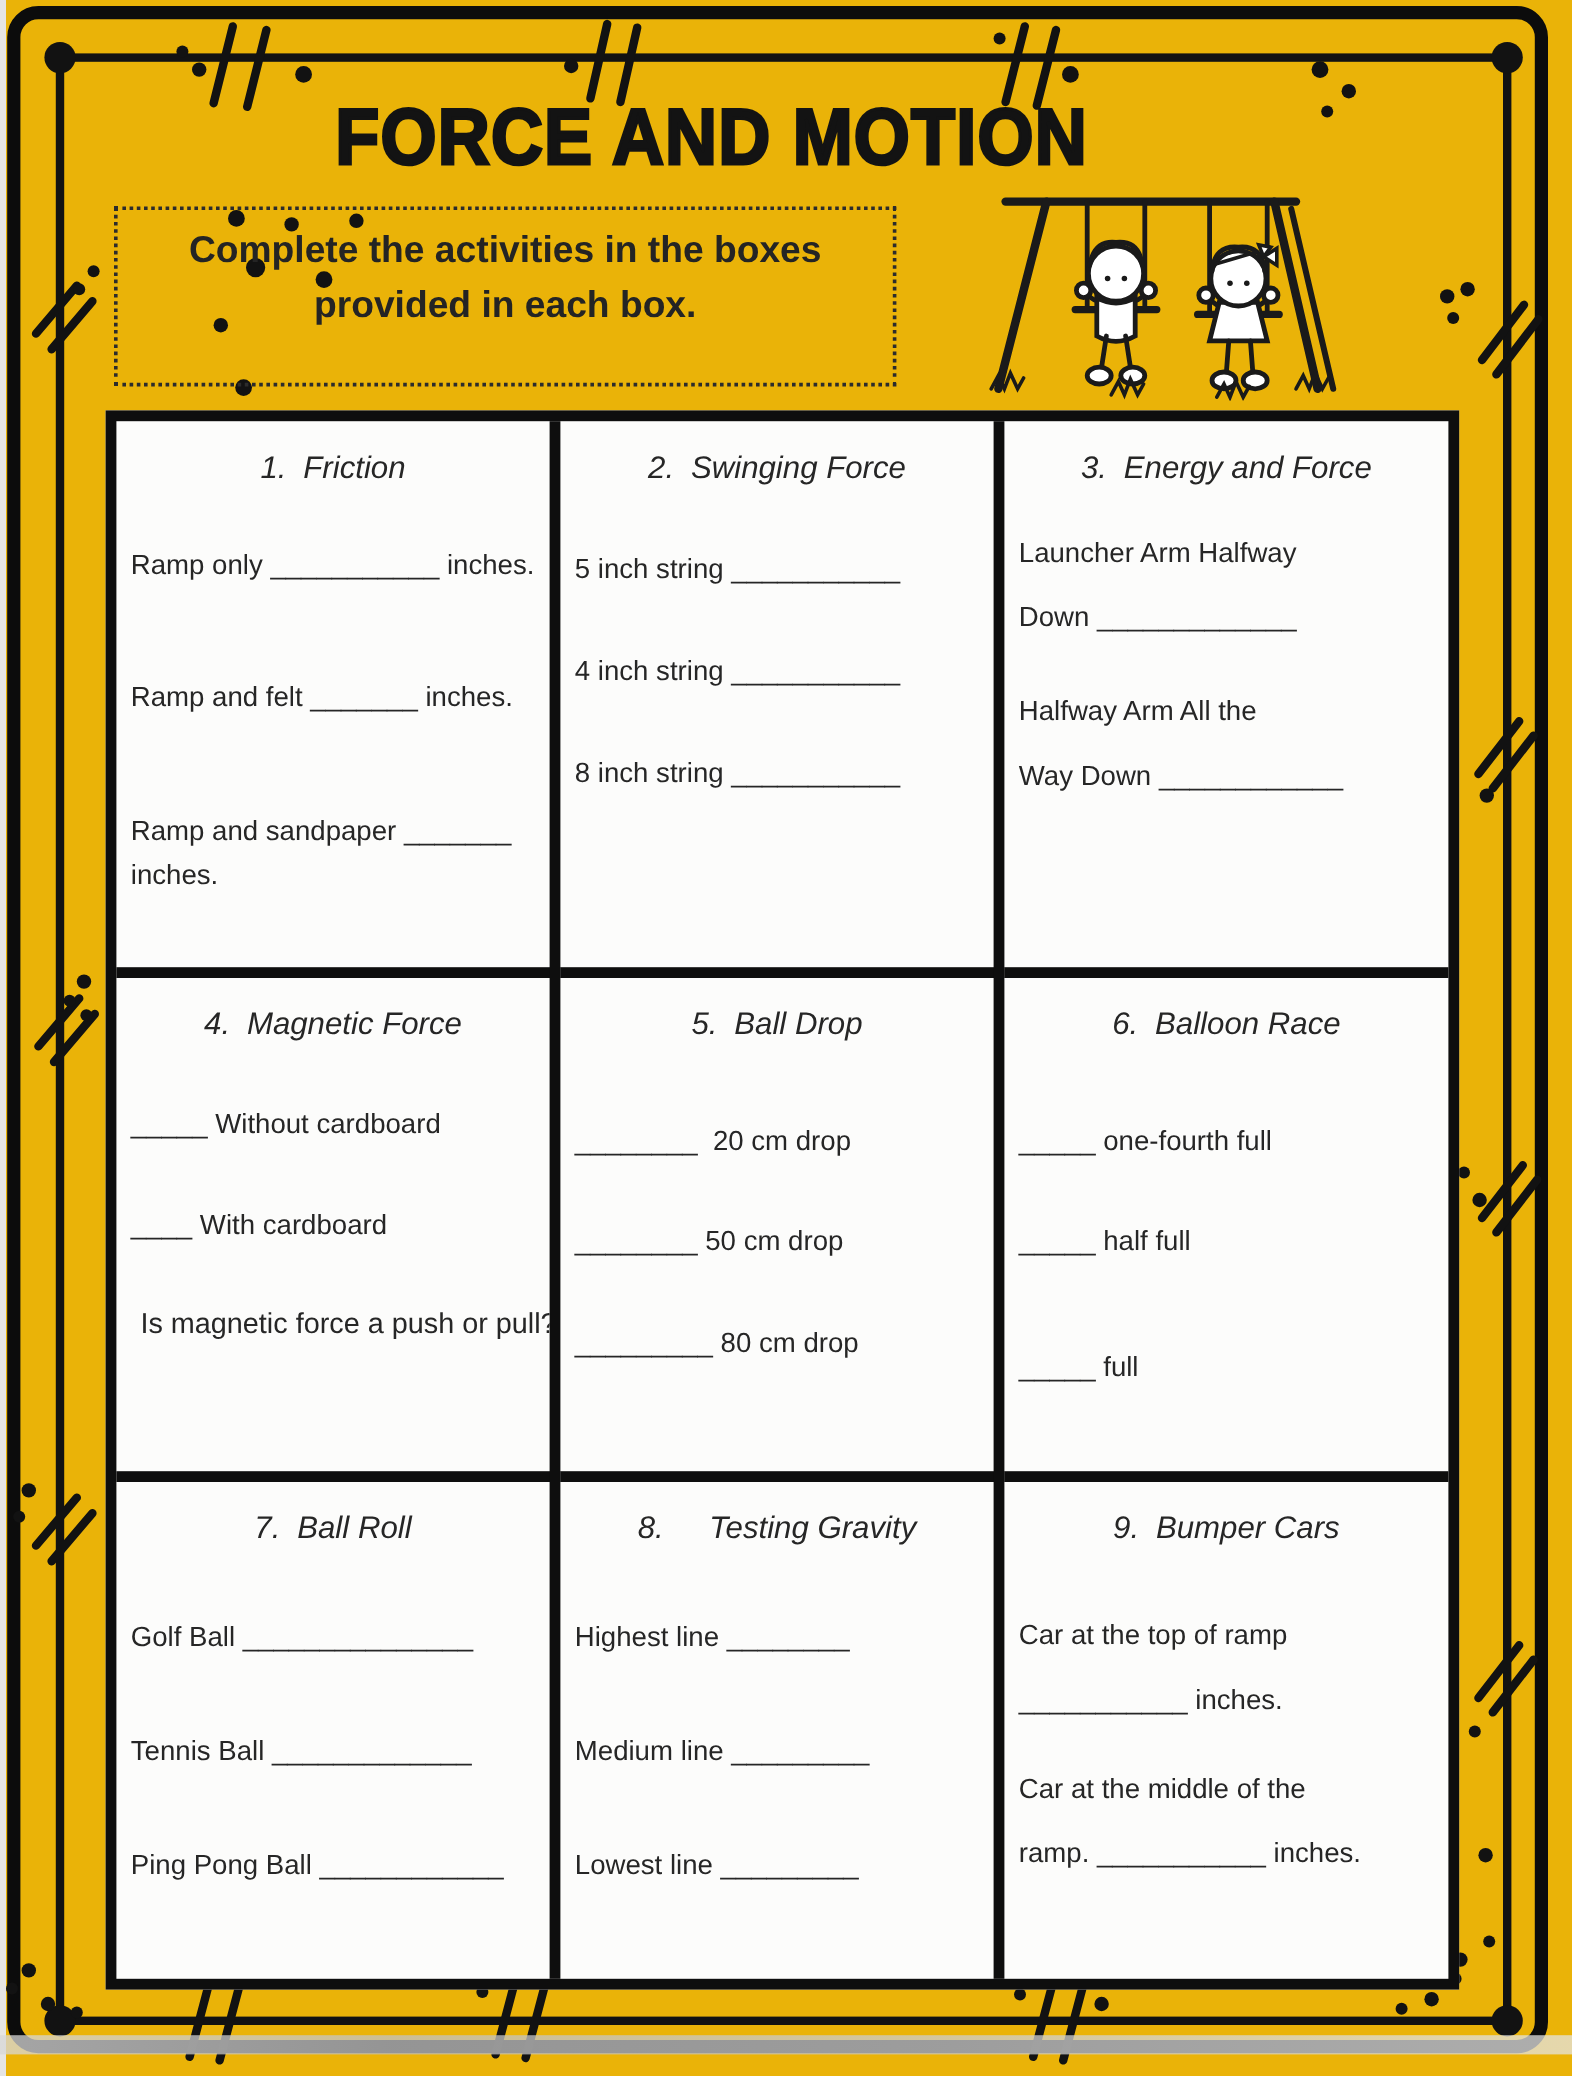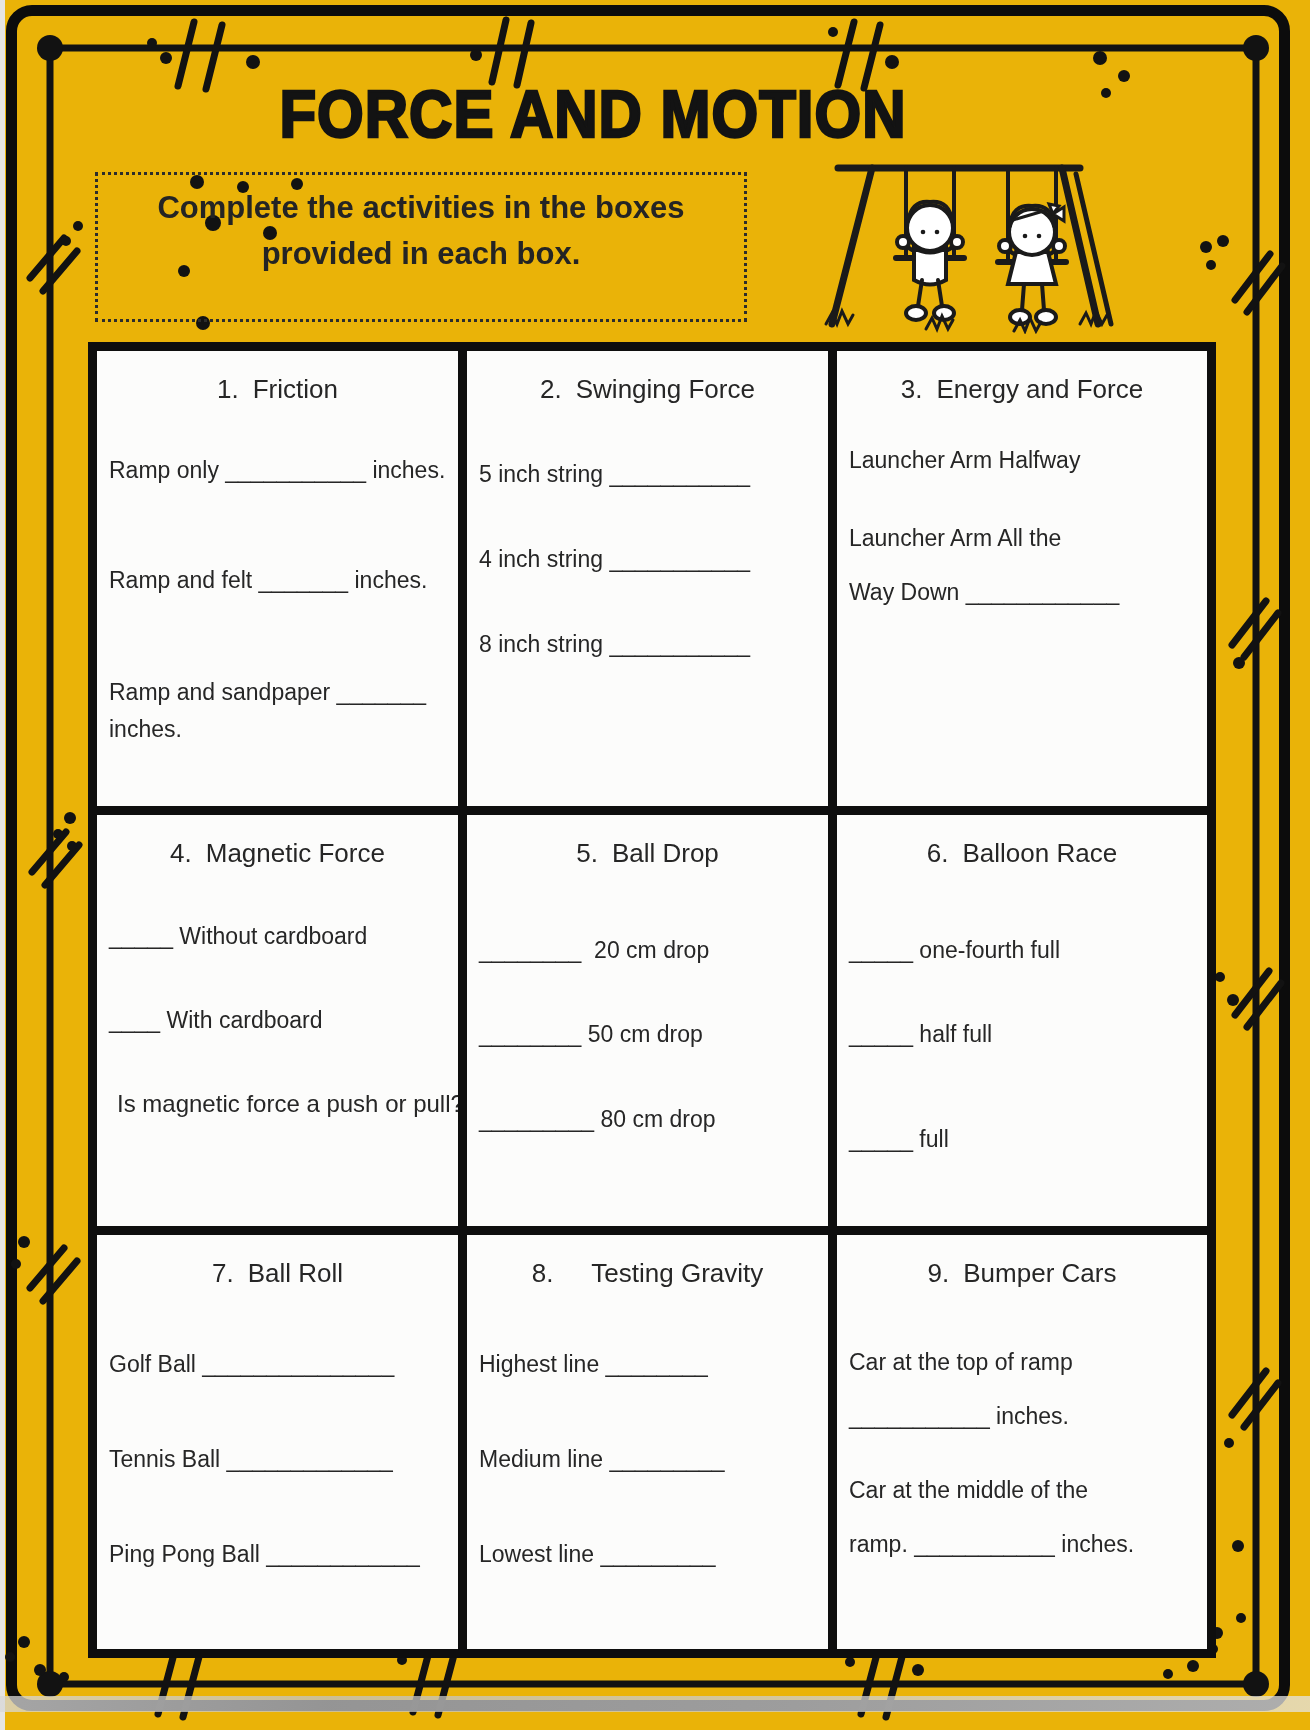--- a/index.html
+++ b/index.html
@@ -36,20 +36,21 @@
   }
   .cell{
     border-right:9px solid #0e0e0e;border-bottom:9px solid #0e0e0e;
     padding:0 12px;overflow:hidden;box-sizing:border-box;
   }
   .cell.last-col{border-right:none;}
   .cell.last-row{border-bottom:none;}
   .cell-title{
     text-align:center;font-size:26px;line-height:34px;color:#262626;margin-top:21px;
     white-space:pre;
+    font-style:italic;
   }
   .num{margin-right:14px;}
   .cell-8 .num{margin-right:38px;}
   .line{
     font-size:23px;color:#262626;white-space:pre;line-height:32px;margin:0;
   }
   .line.small{font-size:24px;padding-left:8px;}
   .scan-band{
     position:absolute;left:0;top:1696px;width:100%;height:16px;
     background:linear-gradient(90deg,#d8d8d8,#c2c2c2 25%,#cdcdcd 60%,#e4e4e3);
@@ -232,21 +233,22 @@
     <div class="cell">
       <div class="cell-title"><span class="num">2.</span><span>Swinging Force</span></div>
       <p class="line" style="margin-top:52px">5 inch string ___________</p>
       <p class="line" style="margin-top:53px">4 inch string ___________</p>
       <p class="line" style="margin-top:53px">8 inch string ___________</p>
     </div>
 
     <div class="cell last-col">
       <div class="cell-title"><span class="num">3.</span><span>Energy and Force</span></div>
       <p class="line" style="margin-top:38px">Launcher Arm Halfway</p>
-      <p class="line" style="margin-top:46px">Launcher Arm All the</p>
+      <p class="line" style="margin-top:22px">Down _____________</p>
+      <p class="line" style="margin-top:46px">Halfway Arm All the</p>
       <p class="line" style="margin-top:22px">Way Down ____________</p>
     </div>
 
     <div class="cell">
       <div class="cell-title"><span class="num">4.</span><span>Magnetic Force</span></div>
       <p class="line" style="margin-top:50px">_____ Without cardboard</p>
       <p class="line" style="margin-top:52px">____ With cardboard</p>
       <p class="line small" style="margin-top:52px">Is magnetic force a push or pull?</p>
     </div>
 

